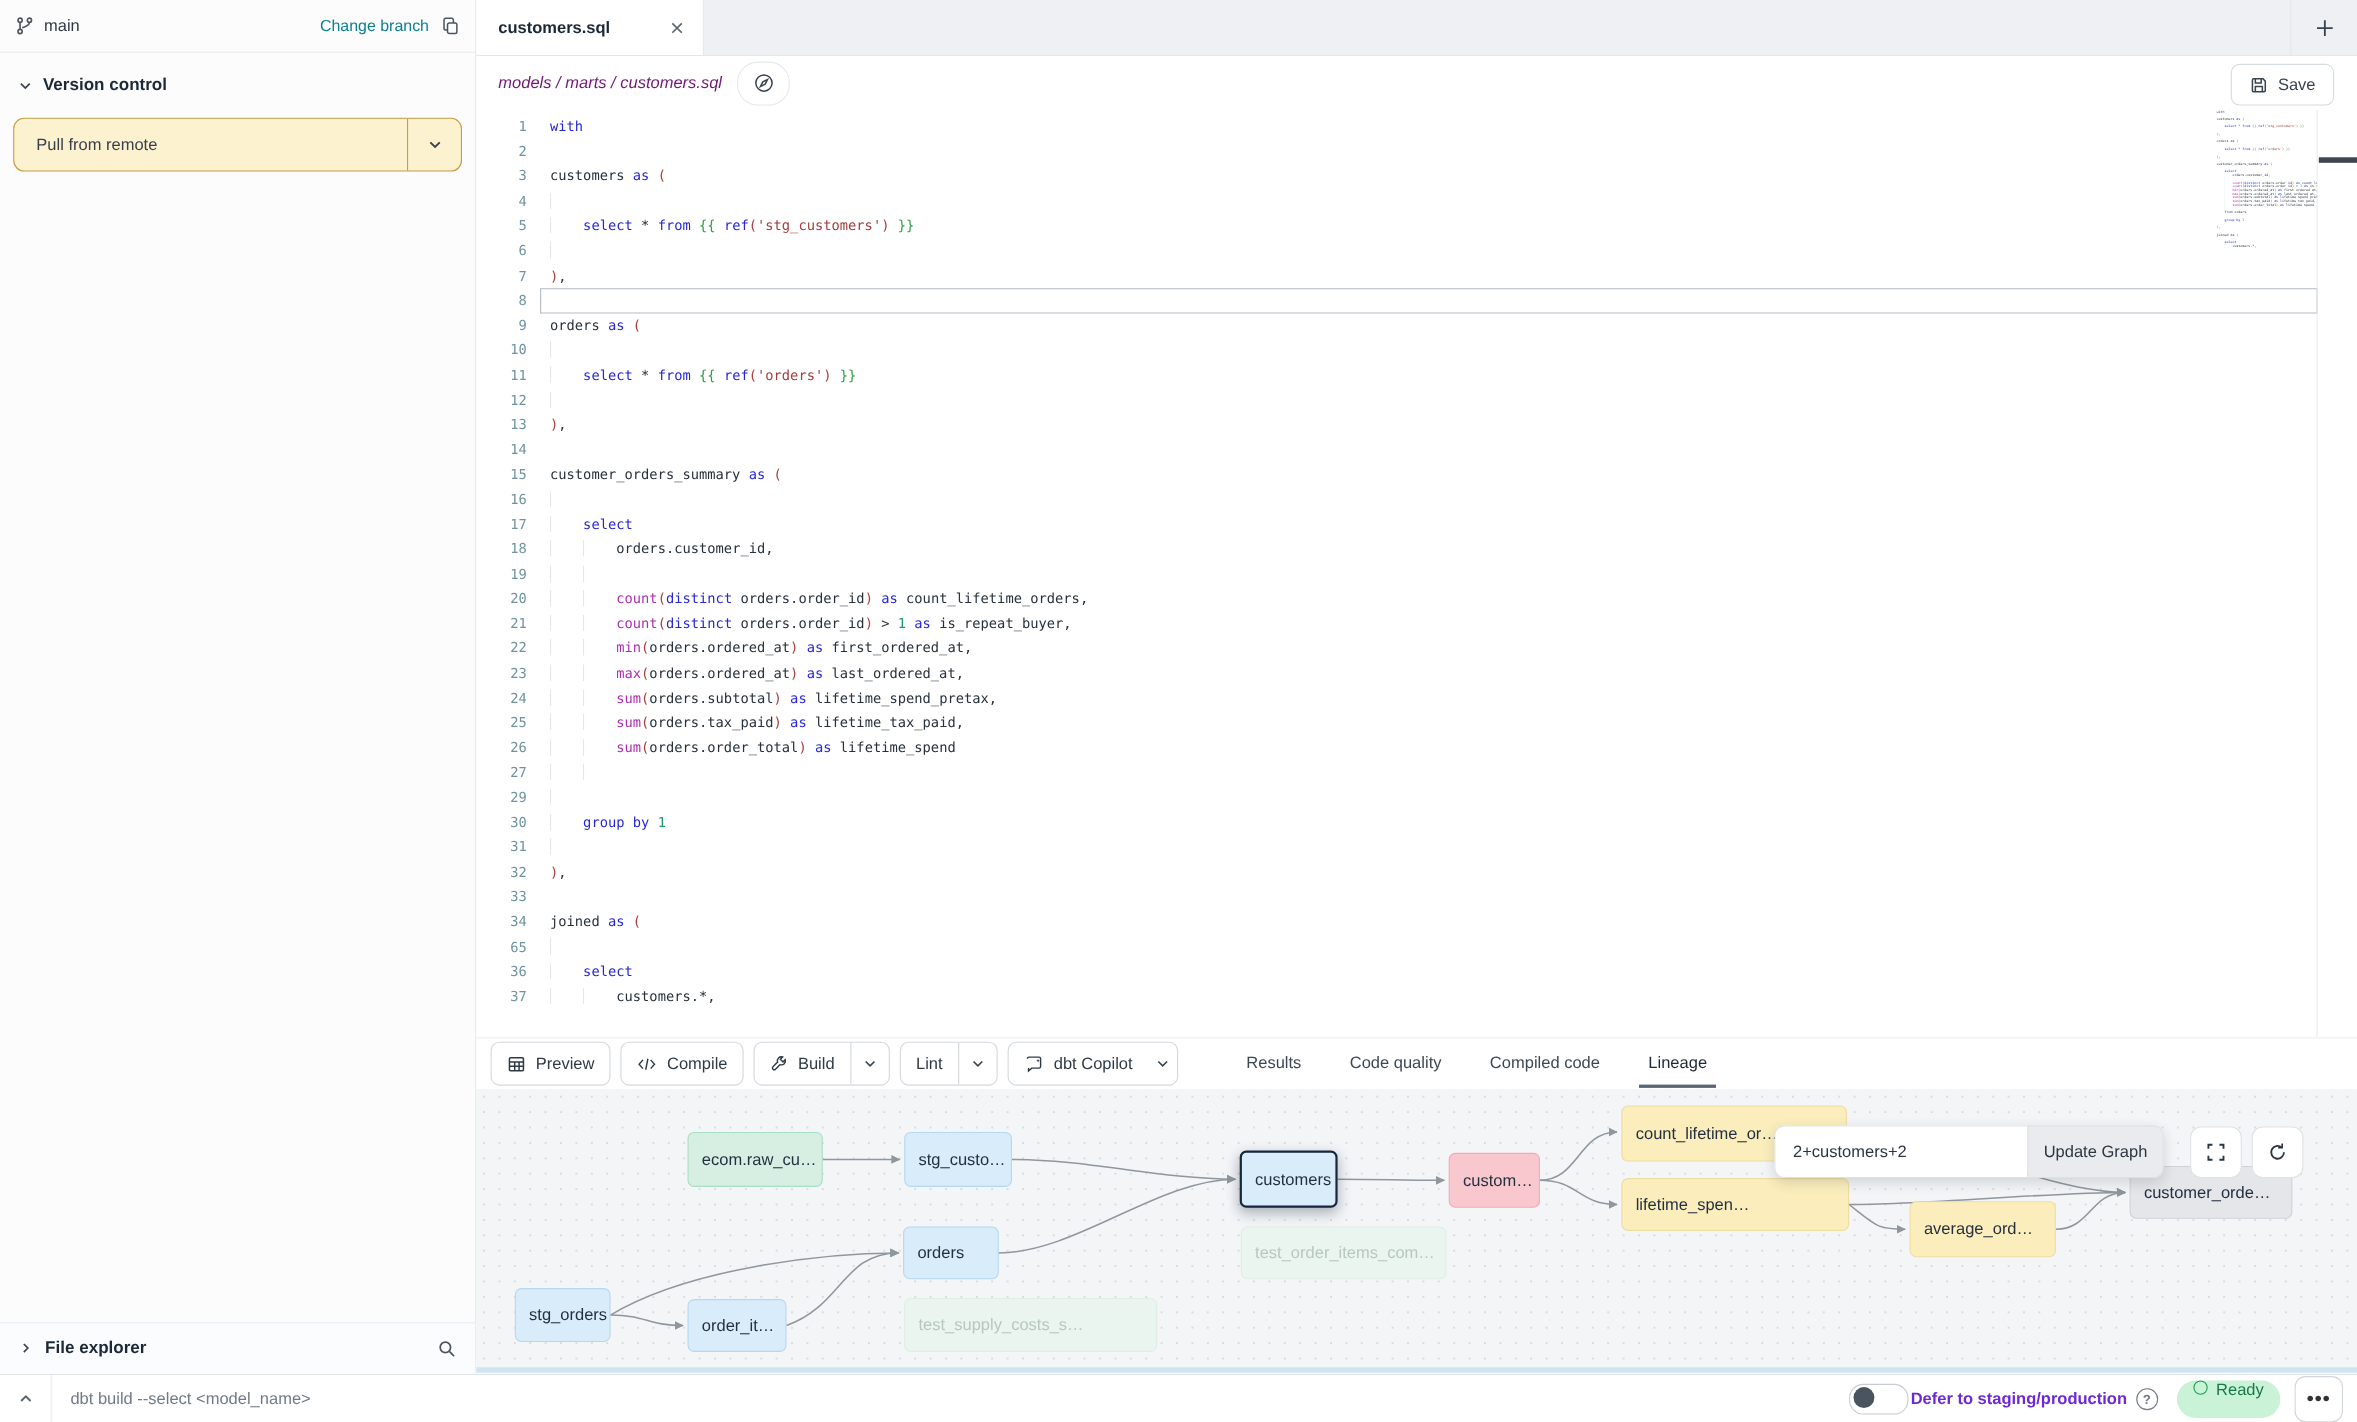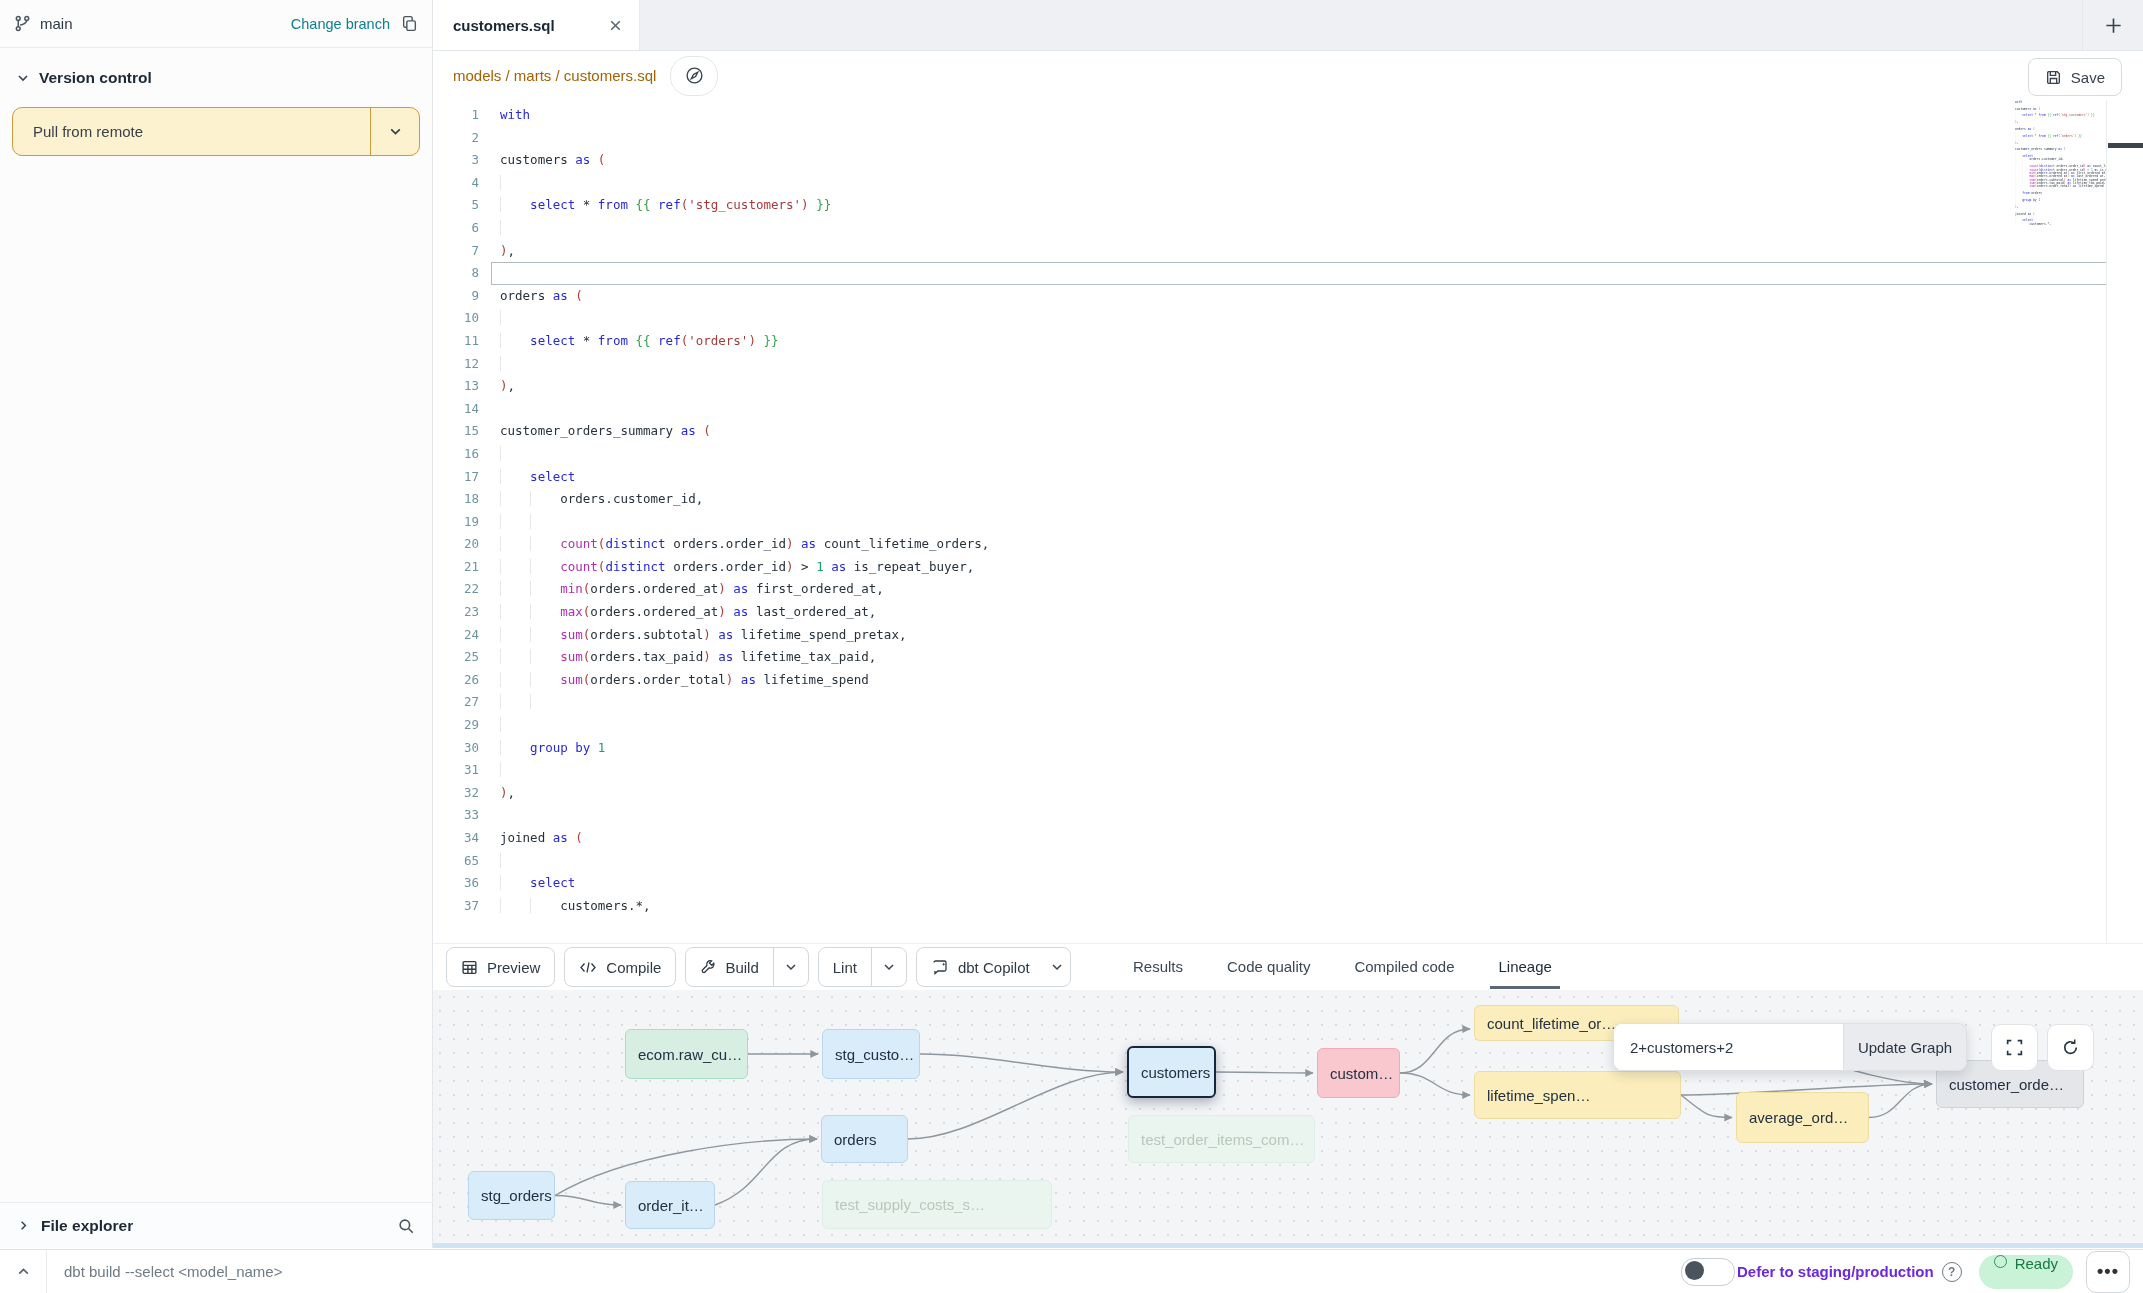--- a/index.html
+++ b/index.html
@@ -24,21 +24,21 @@
 
   
   .main{position:absolute;left:433px;top:0;width:1710px;height:1248px;}
   .tabstrip{position:relative;height:50px;background:#eef0f3;border-bottom:1px solid #e3e6ea;}
   .tab{position:absolute;left:0;top:0;width:207px;height:50px;background:#fff;border-right:1px solid #e7eaed;display:flex;align-items:center;padding:0 16px 0 20px;box-sizing:border-box;cursor:pointer;}
   .tab-title{font-weight:bold;font-size:15px;color:#1b2735;flex:1;}
   .tab-close{color:#5a646e;display:flex;cursor:pointer;}
   .plus-btn{position:absolute;right:0;top:0;width:60px;height:50px;display:flex;align-items:center;justify-content:center;color:#39434e;border-left:1px solid #e3e6ea;cursor:pointer;}
 
   .subheader{position:relative;height:50px;background:#fff;border-bottom:1px solid #e8ebee;display:flex;align-items:center;padding:0 20px;box-sizing:border-box;}
-  .breadcrumb{font-size:15px;color:#a16207;}
+  .breadcrumb{font-size:15px;color:#701a75;font-style:italic;}
   .compass-btn{margin-left:14px;width:46px;height:38px;border:1px solid #e5e8eb;border-radius:19px;display:flex;align-items:center;justify-content:center;color:#39434e;cursor:pointer;background:#fff;}
   .save-btn{position:absolute;right:21px;top:7px;height:36px;padding:0 16px;border:1px solid #d6dbdf;border-radius:8px;background:#fff;display:flex;align-items:center;gap:9px;font-size:15px;color:#39434e;cursor:pointer;}
 
   
   .editor{position:absolute;top:100px;left:0;right:0;height:843px;background:#fff;overflow:hidden;}
   .code-lines{position:absolute;top:4px;left:0;right:36px;font-family:"DejaVu Sans Mono",monospace;font-size:12.5px;line-height:22.6px;}
   .row{display:flex;}
   .gutter{width:46px;text-align:right;padding-right:12px;color:#6f93a3;flex:none;}
   .codecell{flex:1;white-space:pre;padding-left:9px;color:#27313c;}
   .row.cur .codecell{box-shadow:inset 0 0 0 1px #b3bac1;}
@@ -471,21 +471,21 @@
             <path d="M122,205.5 C192,163.5 314,149 384,149" marker-end="url(#arr)"></path>
             <path d="M282,215 C333,197 333,149 384,149" marker-end="url(#arr)"></path>
             <path d="M475,149 C545,149 620,82 690,82" marker-end="url(#arr)"></path>
           </g>
       </svg>
       <div id="nodeLayer">
           <div class="node source" style="left: 192px; top: 39px; width: 123px; height: 50px;">ecom.raw_cu…</div>
           <div class="node model" style="left: 389px; top: 39px; width: 98px; height: 50px;">stg_custo…</div>
           <div class="node model selected" style="left: 694px; top: 56px; width: 89px; height: 52px;">customers</div>
           <div class="node snapshot" style="left: 884px; top: 58px; width: 83px; height: 50px;">custom…</div>
-          <div class="node metric" style="left: 1041px; top: 15px; width: 205px; height: 36px;">count_lifetime_or…</div>
+          <div class="node metric" style="left: 1041px; top: 15px; width: 205px; height: 51px;">count_lifetime_or…</div>
           <div class="node metric" style="left: 1041px; top: 81px; width: 207px; height: 48px;">lifetime_spen…</div>
           <div class="node metric" style="left: 1303px; top: 102px; width: 133px; height: 51px;">average_ord…</div>
           <div class="node exposure" style="left: 1503px; top: 70px; width: 148px; height: 48px;">customer_orde…</div>
           <div class="node model" style="left: 388px; top: 125px; width: 87px; height: 48px;">orders</div>
           <div class="node model" style="left: 35px; top: 181px; width: 87px; height: 49px;">stg_orders</div>
           <div class="node model" style="left: 192px; top: 191px; width: 90px; height: 48px;">order_it…</div>
           <div class="node test" style="left: 695px; top: 125px; width: 187px; height: 48px;">test_order_items_com…</div>
           <div class="node test" style="left: 389px; top: 190px; width: 230px; height: 49px;">test_supply_costs_s…</div>
         </div>
       <div class="overlay-search">

